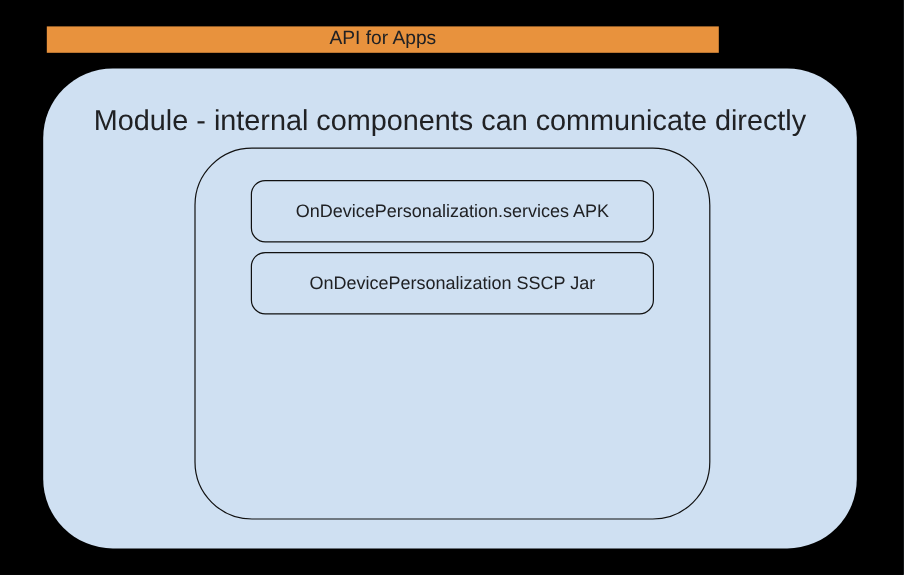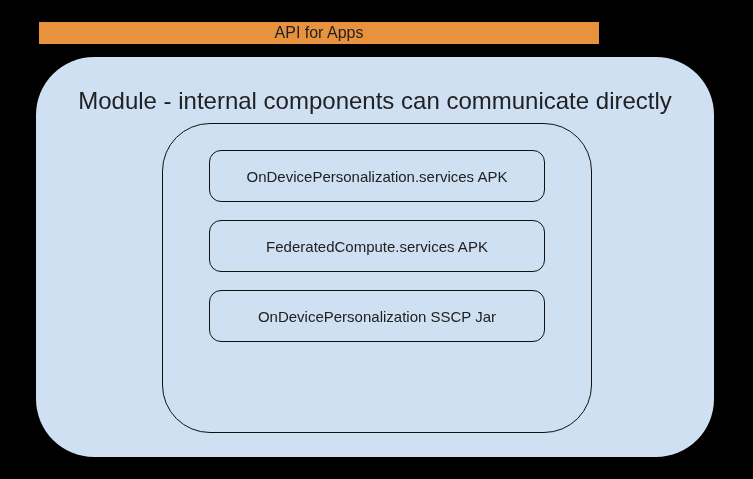--- a/index.html
+++ b/index.html
@@ -55,21 +55,21 @@
     top: 66px;
     width: 430px;
     height: 310px;
     box-sizing: border-box;
     border: 1.4px solid var(--color-border, #111111);
     border-radius: 48px;
     display: flex;
     flex-direction: column;
     align-items: center;
     padding-top: 26px;
-    gap: 18px;
+    gap: 8px;
   }
   .component {
     width: 336px;
     height: 52px;
     box-sizing: border-box;
     border: 1.4px solid var(--color-border, #111111);
     border-radius: 12px;
     display: flex;
     align-items: center;
     justify-content: center;
@@ -93,23 +93,20 @@
 
   <div class="module">
     <h1 class="module-title">Module - internal components can communicate directly</h1>
 
     <div class="inner-group">
 
       <div class="component">
         <span class="component-label">OnDevicePersonalization.services APK</span>
       </div>
 
-      <div class="component">
-        <span class="component-label">FederatedCompute.services APK</span>
-      </div>
 
 
       <div class="component">
         <span class="component-label">OnDevicePersonalization SSCP Jar</span>
       </div>
 
     </div>
   </div>
 
 </div>

